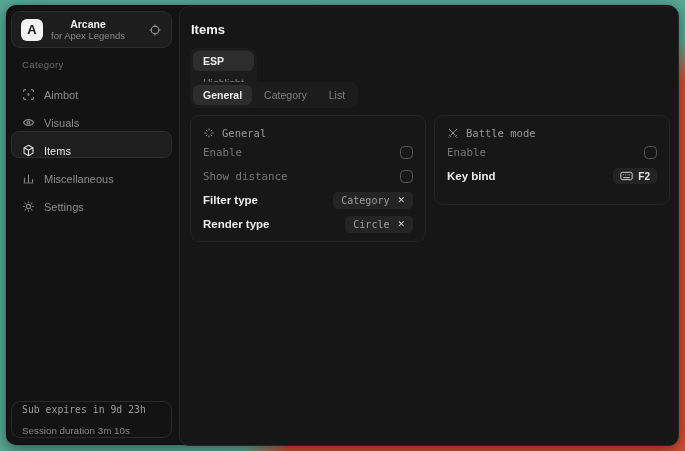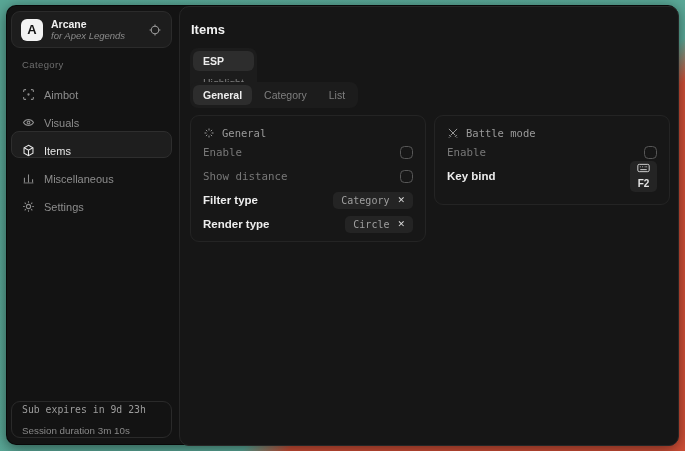--- a/index.html
+++ b/index.html
@@ -20,22 +20,22 @@
     position:absolute; left:4px; top:5px; width:161px; height:37px;
     background:#1d1d1d; border:1px solid #2b2b2b; border-radius:9px;
     display:flex; align-items:center; padding:0 9px;
   }
   .logo-badge {
     width:22px; height:22px; border-radius:6px; background:#f2f2f2; color:#141414;
     display:flex; align-items:center; justify-content:center; font-weight:700; font-size:13px;
     flex:0 0 auto;
   }
   .logo-text { margin-left:8px; line-height:1.2; }
-  .logo-title { font-size:10.5px; font-weight:700; color:#f0f0f0; }
-  .logo-sub { font-size:9.5px; color:#8b8b8b;font-style:italic; }
+  .logo-title { font-size:10.5px; font-weight:700; color:#f0f0f0;text-align:center; }
+  .logo-sub { font-size:9.5px; color:#8b8b8b; }
   .logo-action { margin-left:auto; color:#9a9a9a; display:flex; cursor:pointer; }
   .category-label { position:absolute; left:15px; top:53px; font-size:9.5px; color:#6e6e6e; letter-spacing:.4px; }
   .nav { position:absolute; left:4px; top:69px; width:161px; }
   .nav-item {
     display:flex; align-items:flex-end; gap:9px; height:27px; padding:0 10px;
     border-radius:8px; color:#8d8d8d; font-size:11px; border:1px solid transparent;
     margin-bottom:1px; cursor:pointer;
   }
   .nav-item.active { background:#1e1e1e; border-color:#2e2e2e; color:#e6e6e6; }
   .nav-item svg { width:13px; height:13px; flex:0 0 auto; }
@@ -76,21 +76,21 @@
   .row-label.bright { font-size:11.5px; font-weight:600; color:#ededed; }
   .checkbox { width:13px; height:13px; border:1.5px solid #575757; border-radius:4.5px; cursor:pointer; }
   .select-pill {
     display:inline-flex; align-items:center; gap:8px; background:#242424; border-radius:5px;
     padding:3px 8px; font-family:"DejaVu Sans Mono", monospace; font-size:10px; color:#9f9f9f;
     cursor:pointer;
   }
   .select-pill .x { color:#d8d8d8; font-size:9px; font-family:"Liberation Sans", sans-serif; cursor:pointer; }
   .keybind {
     display:inline-flex; align-items:center; gap:5px; background:#242424; border-radius:5px;
-    padding:2.5px 7px; color:#e3e3e3; font-size:10px; font-weight:600; cursor:pointer;flex-direction:column;
+    padding:2.5px 7px; color:#e3e3e3; font-size:10px; font-weight:600; cursor:pointer;
   }
   .keybind svg { width:13px; height:10px; }
 </style>
 </head>
 <body>
 
 <div class="window">
 
   <div class="sidebar">
 

